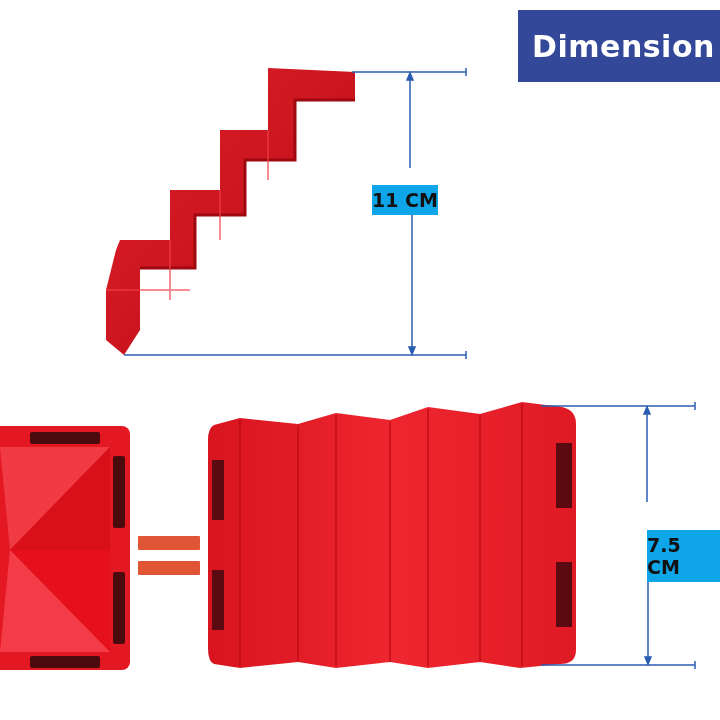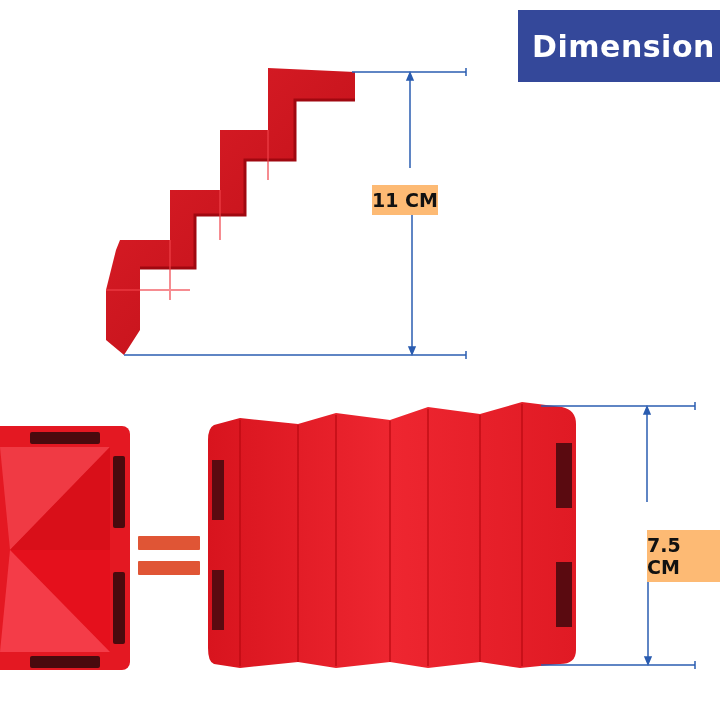--- a/index.html
+++ b/index.html
@@ -1,20 +1,20 @@
 <!DOCTYPE html>
 <html><head>
 <meta charset="utf-8">
 <style>
   html, body { margin:0; padding:0; }
   body { width:720px; height:720px; position:relative; overflow:hidden; background:#ffffff; font-family:"DejaVu Sans", sans-serif; }
   .abs { position:absolute; }
   .badge { left:509px; top:10px; width:211px; height:72px; background:#34489a; display:flex; align-items:center; justify-content:center;margin-left:9px; }
   .badge span { color:#fff; font-weight:bold; font-size:30px; letter-spacing:0.5px; }
-  .label { font-weight:bold; color:#111; font-size:19px; background:#fdba74; padding:4px 0; }
+  .label { font-weight:bold; color:#111; font-size:19px; background:#0ea5e9; padding:4px 0; }
   svg { position:absolute; left:0; top:0; }
 </style>
 </head>
 <body>
 
 <div class="abs badge">
   <span>Dimension</span>
 </div>
 
 <svg width="720" height="720" viewBox="0 0 720 720">

